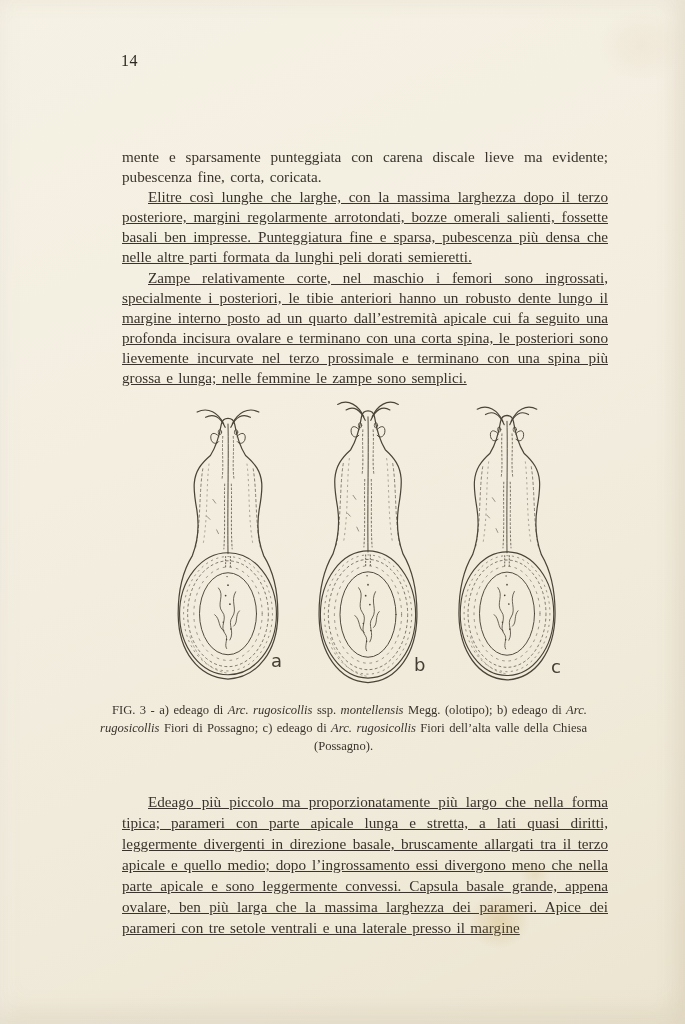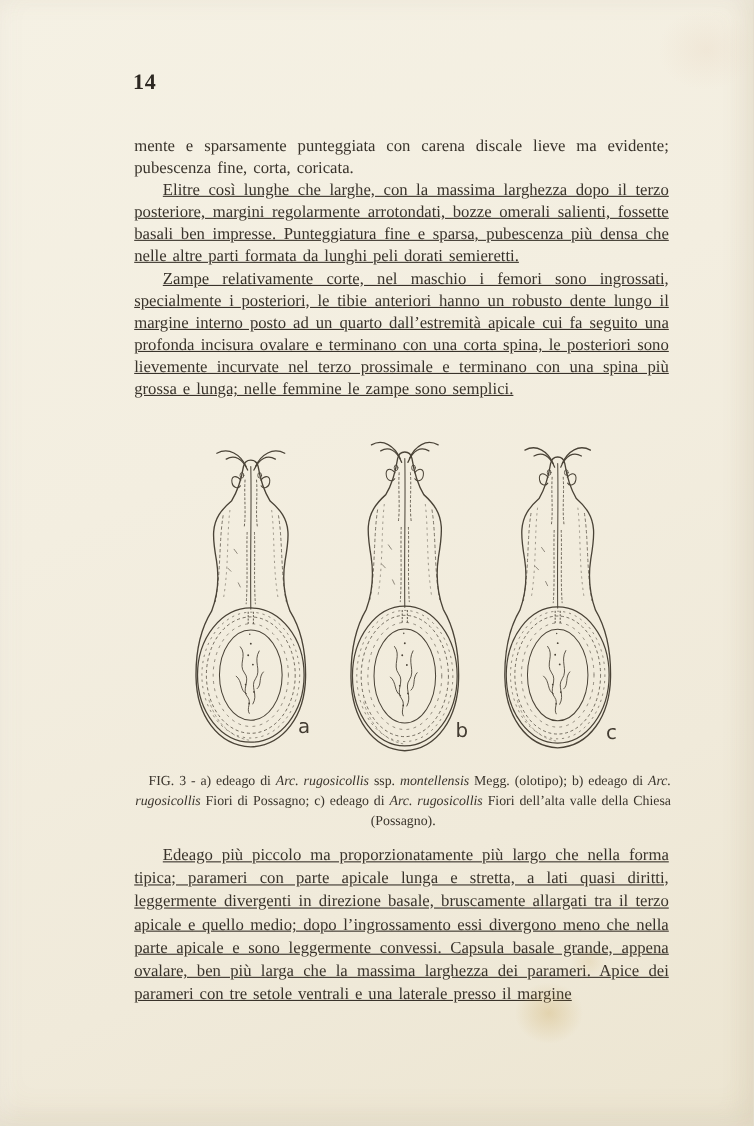--- a/index.html
+++ b/index.html
@@ -9,30 +9,30 @@
     background:#e8e2d2;
   }
   .page{
     position:absolute;inset:0;
     background:linear-gradient(155deg,#f5f1e4 0%,#f3eee0 38%,#f0eada 72%,#ece5d1 100%);
     box-shadow:inset -10px 0 22px rgba(140,115,75,.08),
                inset 0 -14px 26px rgba(140,115,75,.07),
                inset 8px 0 16px rgba(255,255,255,.25);
   }
   .pageno{
-    position:absolute;left:121px;top:64px;
-    font-size:20px;font-weight:700;color:#2e2923;letter-spacing:.5px;
+    position:absolute;left:121px;top:52px;
+    font-size:16px;font-weight:400;color:#2e2923;letter-spacing:.5px;
   }
-  .textblock{position:absolute;color:#39332b;text-align:justify;word-spacing:1.6px;}
+  .textblock{position:absolute;color:#39332b;text-align:justify;word-spacing:1.6px;margin-top:24px;}
   .textblock.top{left:122px;top:123px;width:486px;font-size:15.2px;line-height:20.1px;}
   .textblock.bottom{left:122px;top:767px;width:486px;font-size:15.2px;line-height:21px;}
   .para{margin:0;padding:0;}
   .para.ind{text-indent:26px;text-decoration:underline;}
   .caption{
-    position:absolute;left:123px;top:701px;width:487px;
+    position:absolute;left:100px;top:701px;width:487px;
     font-size:12.6px;line-height:18.2px;color:#3a342c;
     text-align:justify;text-align-last:center;text-indent:12px;word-spacing:1px;
   }
   .caption .it{font-style:italic;}
   .figure-area{position:absolute;left:0;top:0;width:685px;height:1024px;pointer-events:none;}
   .drawing{position:absolute;}
   .drawing svg{display:block;}
   .d-a{left:171px;top:404px;}
   .d-b{left:312px;top:396px;}
   .d-c{left:452px;top:401px;}

